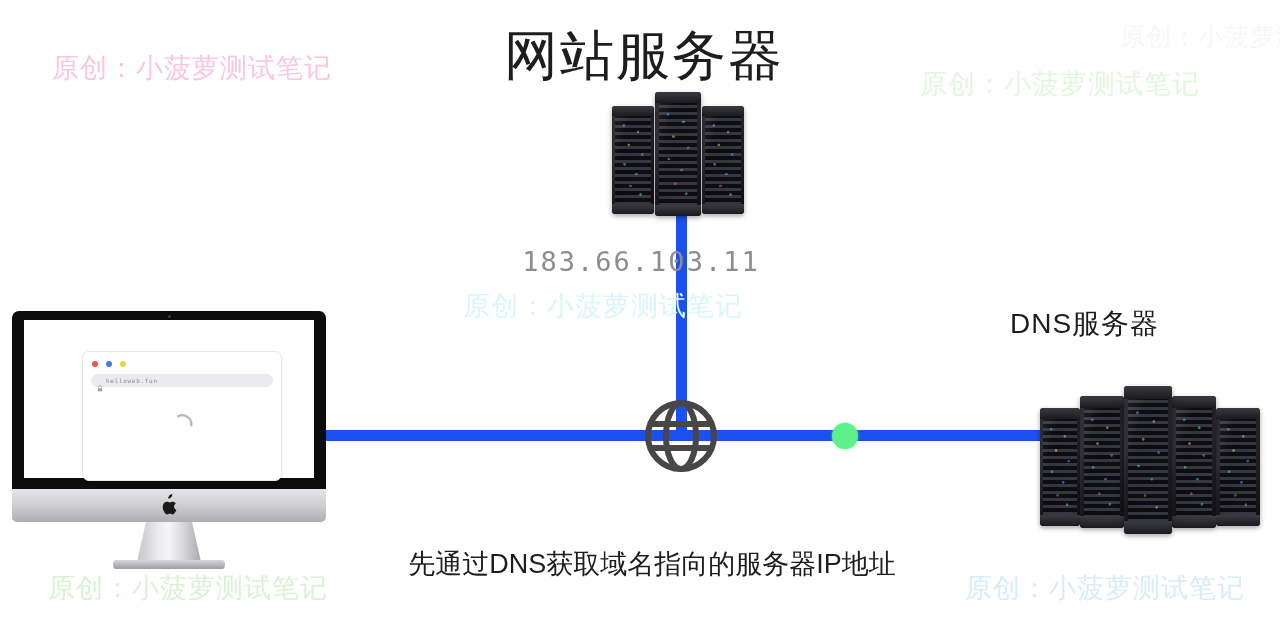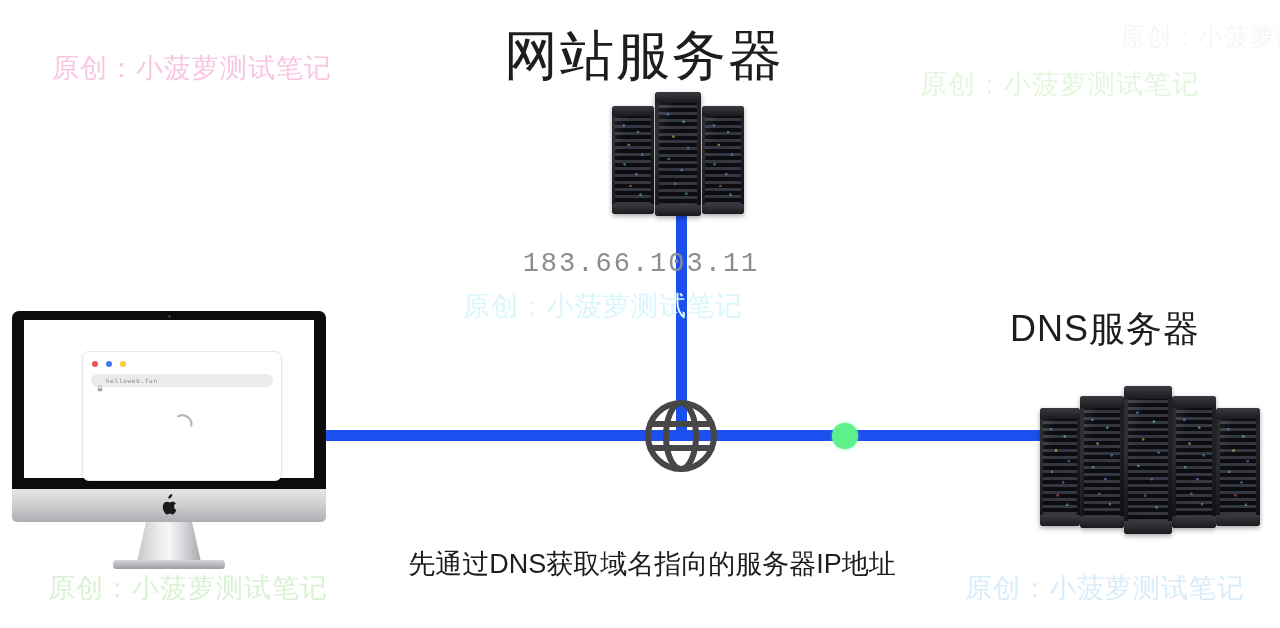--- a/index.html
+++ b/index.html
@@ -67,36 +67,36 @@
     font-size:54px;
     color:#1d1d1d;
     letter-spacing:2px;
   }
   .title-web span { padding-left:0; }
   .title-web-inner { display:inline-block; transform:translateX(4px); }
 
   .title-dns {
     position:absolute;
     left:1010px; top:305px;
-    font-size:36px;
+    font-size:28px;
     color:#1d1d1d;
     letter-spacing:1px;
     white-space:nowrap;
   }
 
   .ip-label {
     position:absolute;
     left:0; top:246px; width:1280px;
     text-align:center;
     font-size:27px;
     color:#8d8d8d;
     letter-spacing:2px;
     font-family:"DejaVu Sans Mono","Liberation Mono",monospace;
   }
-  .ip-label-inner { display:inline-block; transform:translateX(1px);font-family:Liberation Mono, monospace; }
+  .ip-label-inner { display:inline-block; transform:translateX(1px); }
 
   .caption {
     position:absolute;
     left:12px; top:546px; width:1280px;
     text-align:center;
     font-size:27px;
     color:#1d1d1d;
     letter-spacing:0px;
   }
 

